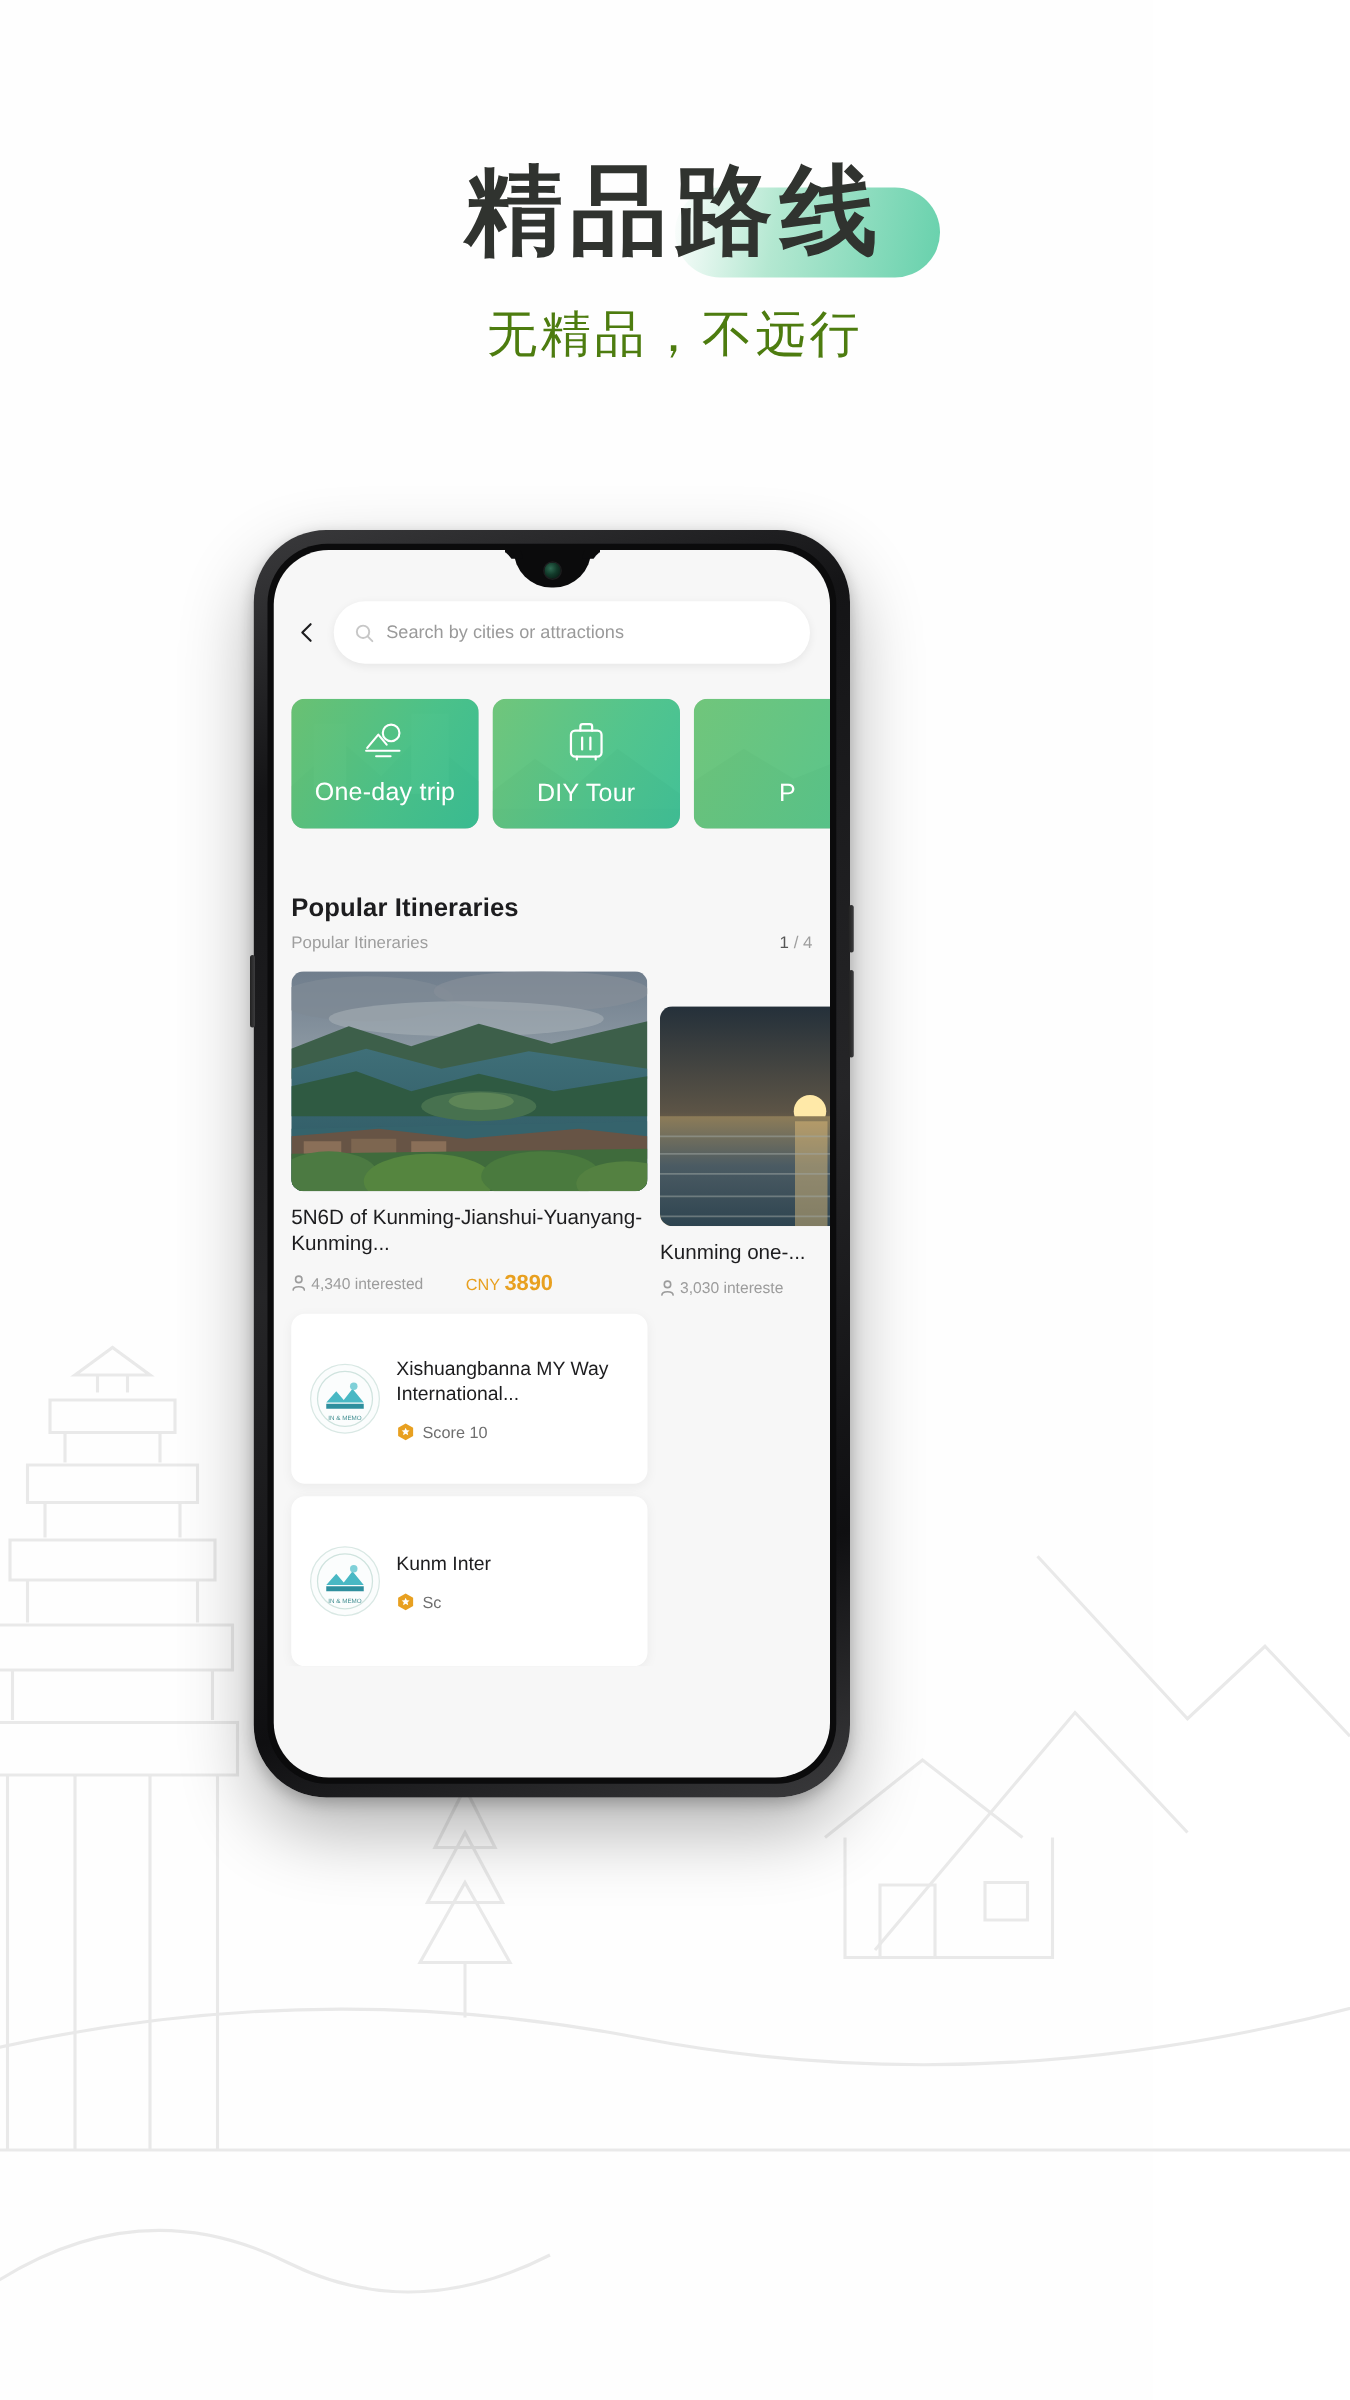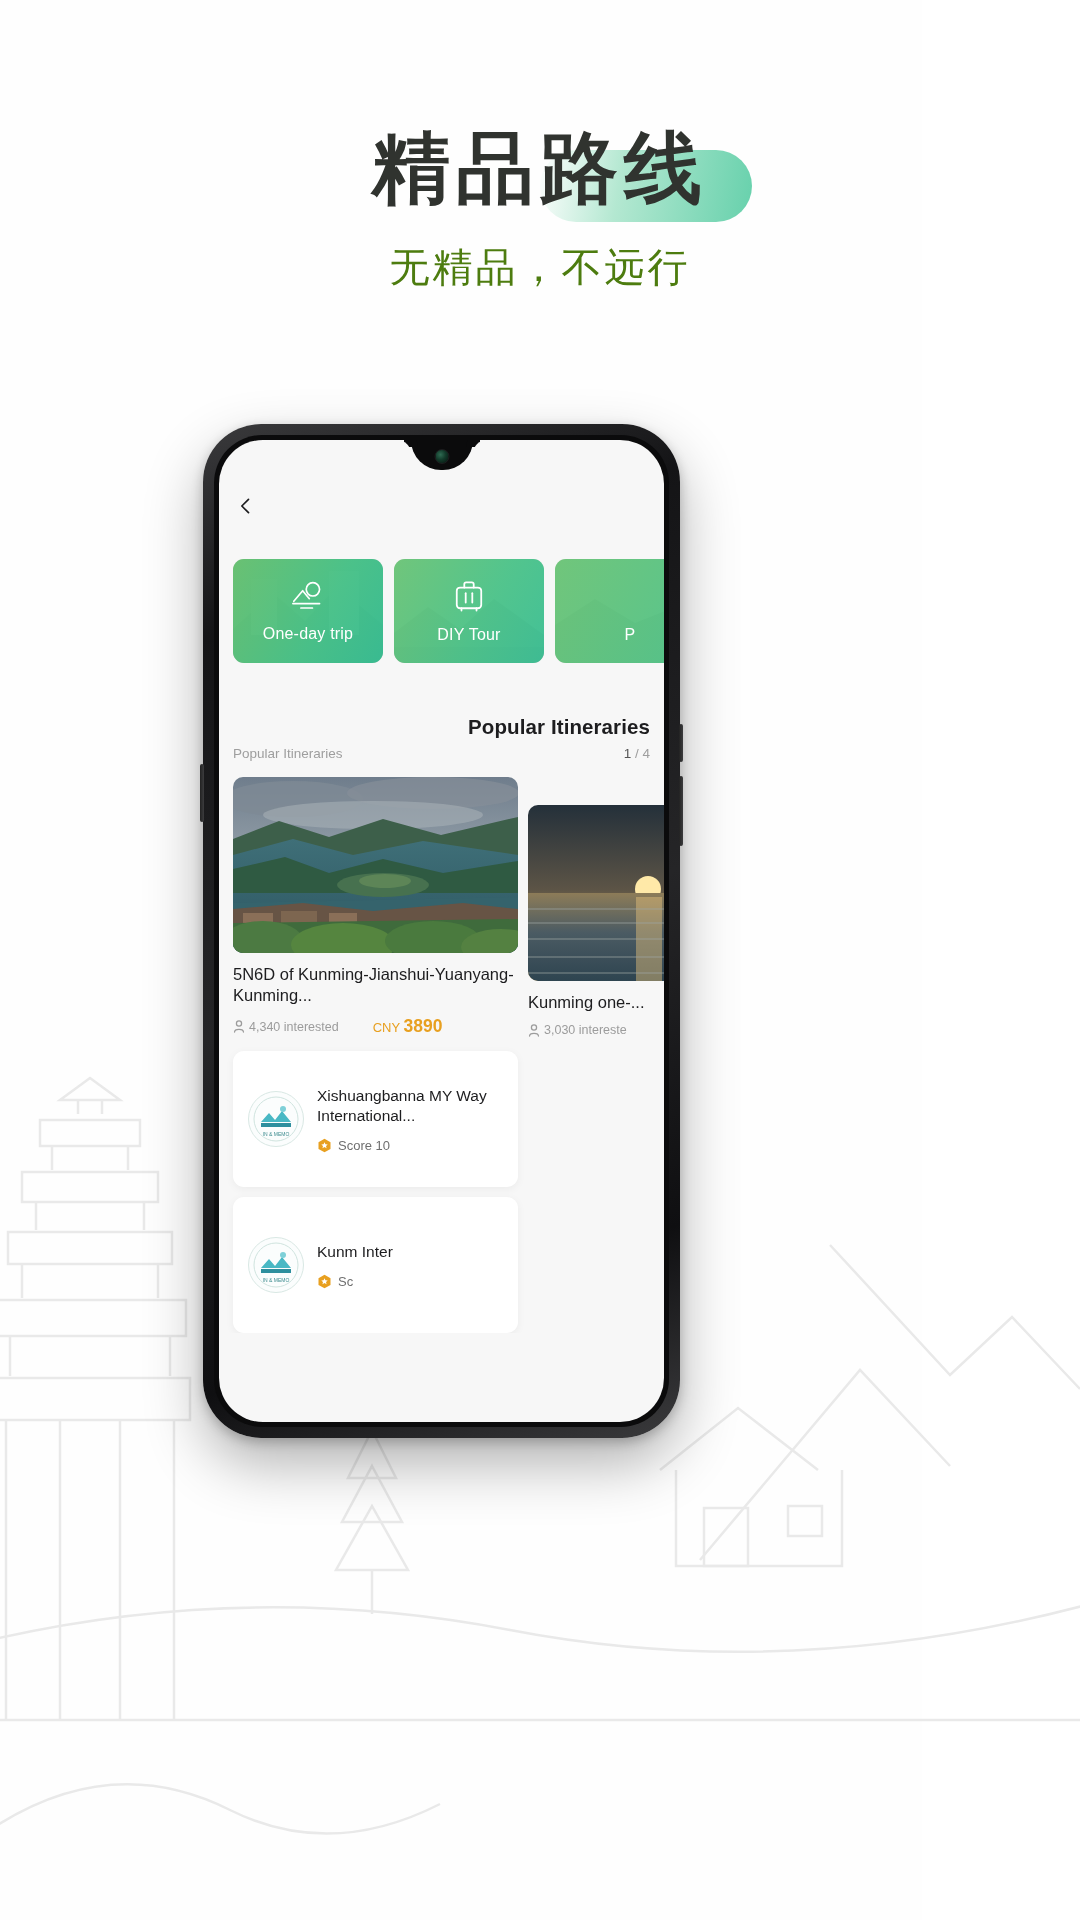--- a/index.html
+++ b/index.html
@@ -130,23 +130,23 @@
     width: 150px; height: 104px;
     border-radius: 11px;
     position: relative; overflow: hidden;
     display: flex; flex-direction: column;
     align-items: center; justify-content: center;
     color: #fff;
   }
   .cat-card .tint { position: absolute; inset: 0; }
   .cat-card .ph { position: absolute; inset: 0; opacity: .38; }
   .cat-icon { position: relative; z-index: 2; margin-bottom: 9px; }
-  .cat-label { position: relative; z-index: 2; font-size: 16px; font-weight: 500; letter-spacing: .2px; white-space: nowrap; }
-
-  .section { padding: 0 14px; text-align: right; }
+  .cat-label { position: relative; z-index: 2; font-size: 20px; font-weight: 500; letter-spacing: .2px; white-space: nowrap; }
+
+  .section { padding: 0 14px; }
   .section-title { font-size: 20.5px; font-weight: bold; color: #1d1d1f; letter-spacing: .1px; }
   .section-sub-row { display: flex; align-items: baseline; justify-content: space-between; margin-top: 7px; }
   .section-sub { font-size: 13.5px; color: #9e9e9e; }
   .section-counter { font-size: 13.5px; color: #9e9e9e; }
   .section-counter .cur { color: #555; }
 
   .itin-row { display: flex; gap: 10px; padding: 16px 0 0 14px; overflow: hidden; align-items: flex-end; }
   .itin-card { flex: 0 0 auto; width: 285px; }
   .itin-photo { width: 100%; height: 176px; border-radius: 10px; overflow: hidden; position: relative; }
   .itin-title { font-size: 16.5px; color: #1d1d1f; line-height: 1.28; margin-top: 11px; font-weight: 400; }
@@ -234,20 +234,27 @@
         <div class="notch"></div>
         <div class="camera"></div>
 
         <div class="app">
 
           <div class="searchbar-row">
             <div class="back-chevron">
               <svg width="20" height="20" viewBox="0 0 24 24" fill="none" stroke="#1d1d1f" stroke-width="2" stroke-linecap="round" stroke-linejoin="round">
                 <polyline points="15 4 7 12 15 20"></polyline>
               </svg>
+            </div>
+            <div class="search-field">
+              <svg class="search-icon" viewBox="0 0 24 24" fill="none" stroke="#9a9a9a" stroke-width="2.2" stroke-linecap="round">
+                <circle cx="10.5" cy="10.5" r="7"></circle>
+                <line x1="16" y1="16" x2="21" y2="21"></line>
+              </svg>
+              <span class="search-placeholder">Search by cities or attractions</span>
             </div>
           </div>
 
           <div class="cat-row">
 
             <div class="cat-card">
               <svg class="ph" viewBox="0 0 150 104" preserveAspectRatio="none">
                 <rect width="150" height="104" fill="#5a7a52"></rect>
                 <path d="M0 70 L40 34 L72 62 L104 28 L150 66 L150 104 L0 104 Z" fill="#3e5c3a"></path>
                 <rect x="18" y="20" width="26" height="56" fill="#6d8560"></rect>

